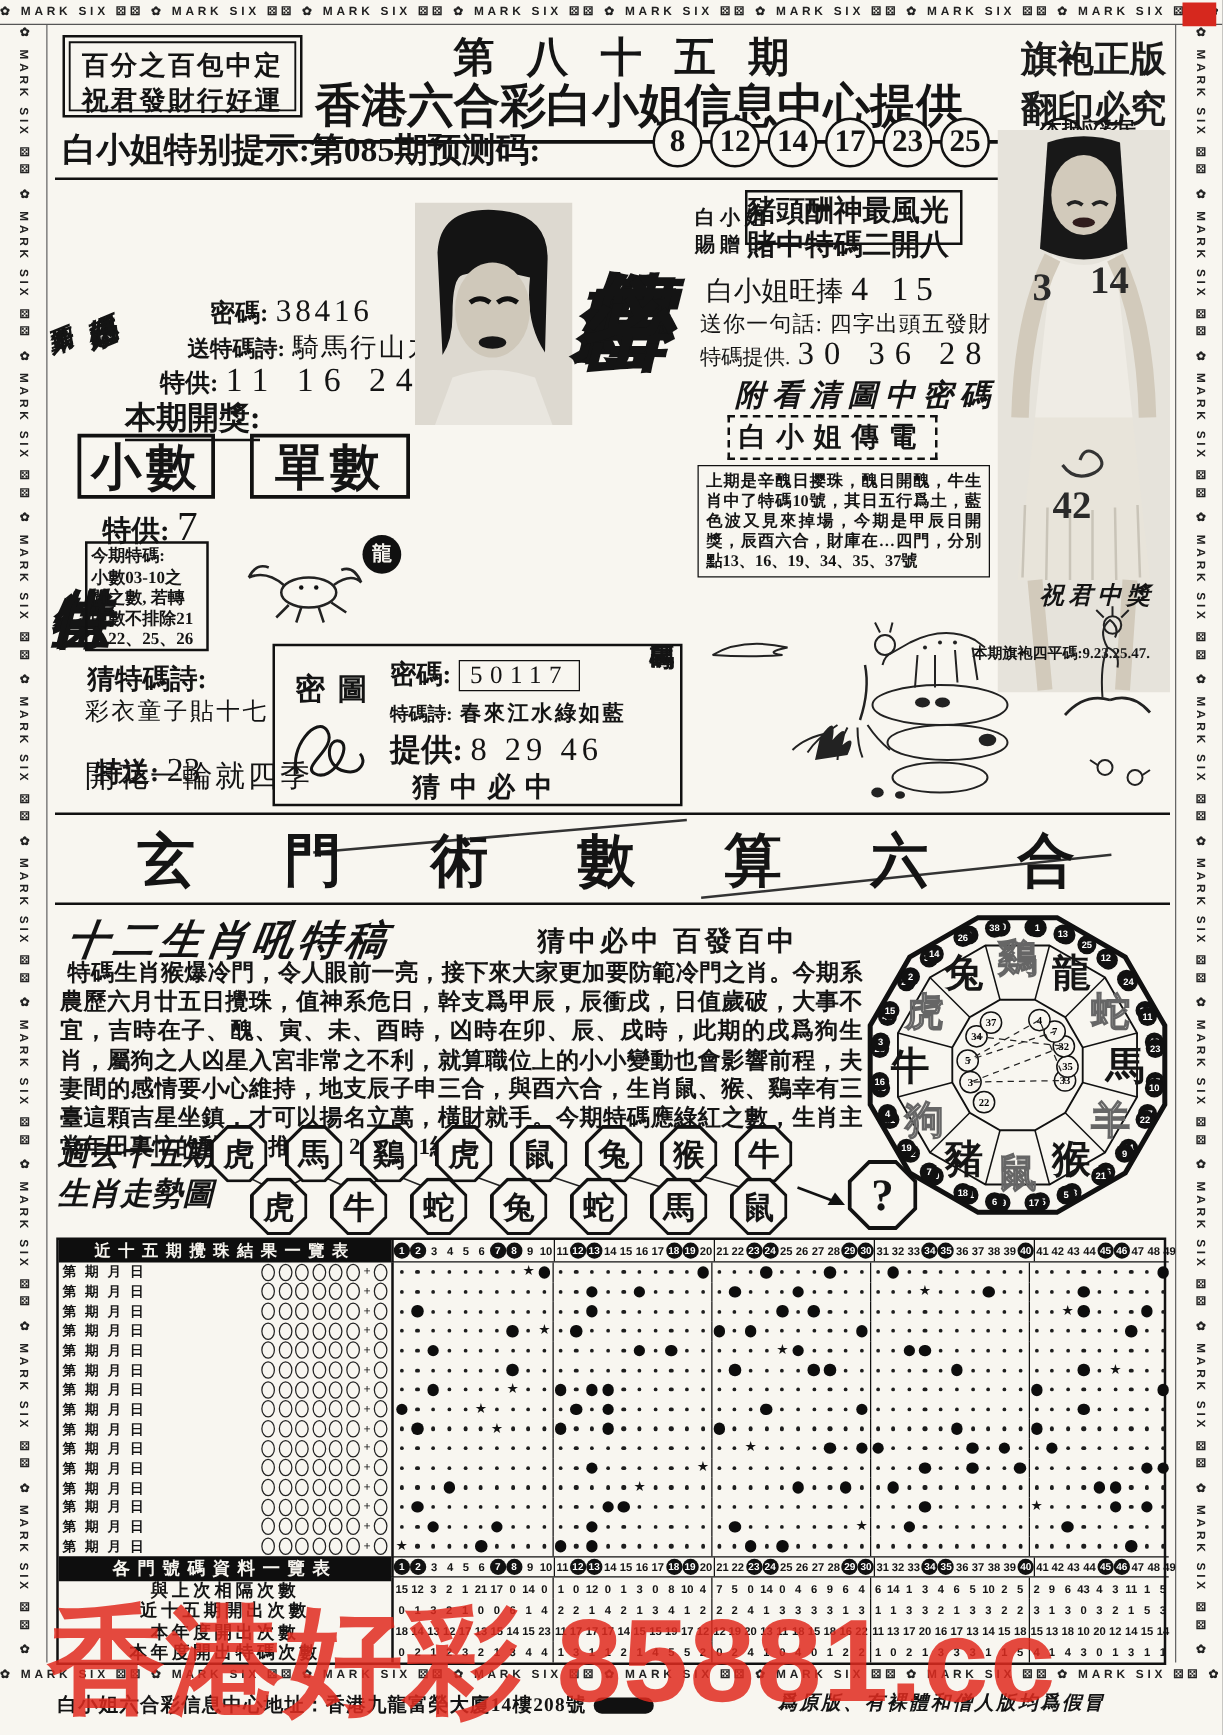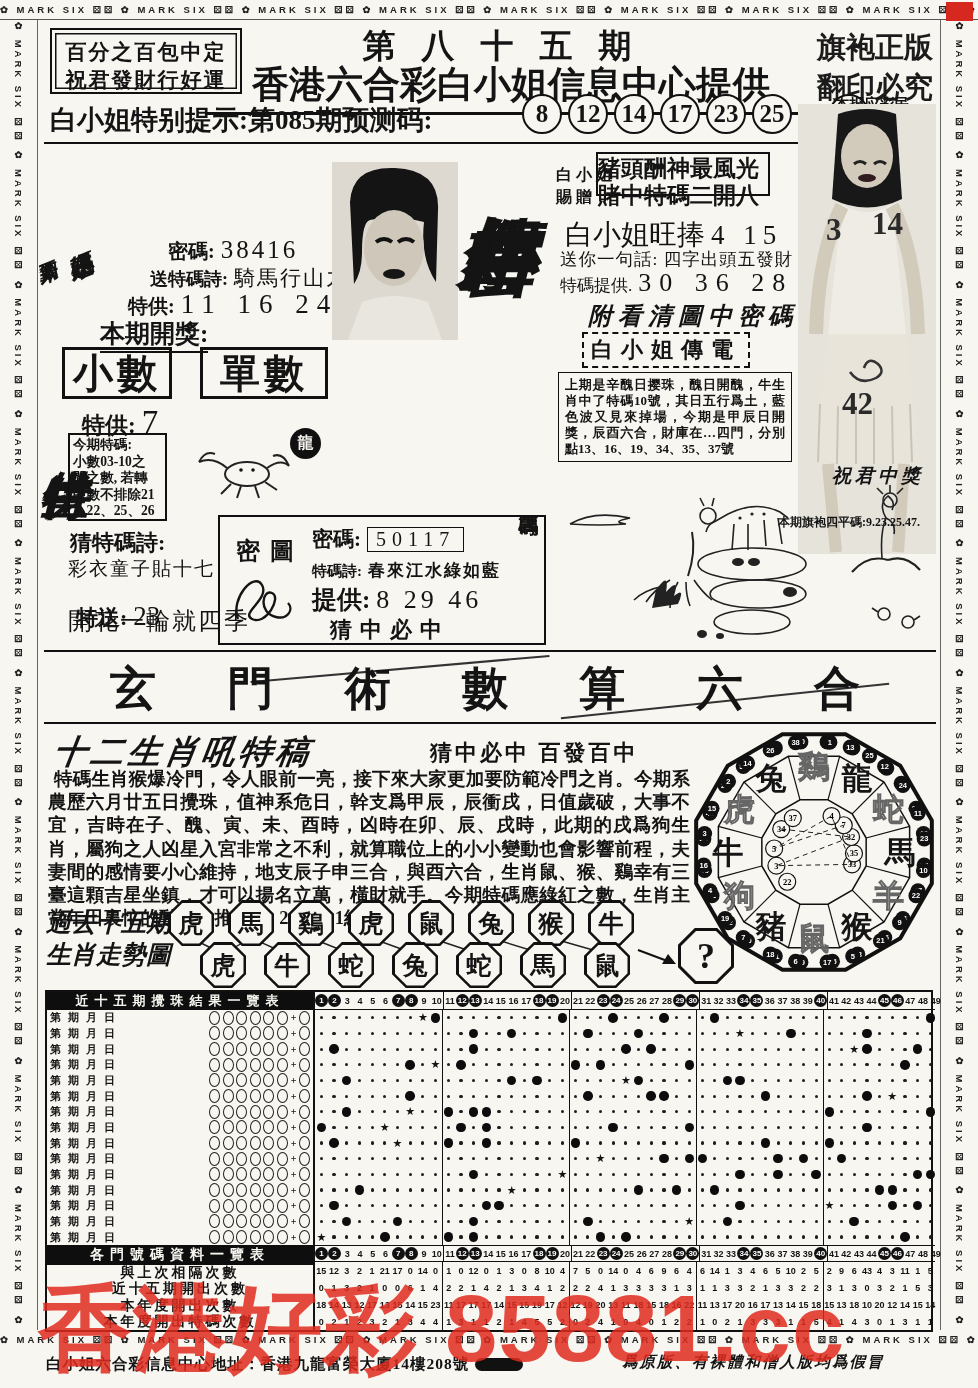--- a/index.html
+++ b/index.html
@@ -159,21 +159,21 @@
 
   <div class="abs b" style="left:556px;top:164px;width:76px;line-height:1.4">
     <div style="font-size:16px;display:flex;justify-content:space-between">白 小 姐</div>
     <div style="font-size:16px;display:flex;justify-content:space-between">賜    贈</div>
   </div>
   <div class="abs boxed" style="left:596px;top:152px;width:174px;height:44px;border-width:2.5px;text-align:left;padding-top:1px">
     <div class="b sans" style="font-size:23px;line-height:27px">豬頭酬神最風光</div>
     <div class="b sans" style="font-size:23px;line-height:27px">賭中特碼二開八</div>
   </div>
   <div class="abs mline" style="left:565px;top:216px">
-    <span style="font-size:28px">白小姐旺捧</span>
+    <span style="font-size:22px">白小姐旺捧</span>
     <span style="font-size:27px;letter-spacing:6px">4  15</span>
   </div>
   <div class="abs" style="left:560px;top:247px;font-size:17.5px;letter-spacing:1px">送你一句話: 四字出頭五發財</div>
   <div class="abs mline" style="left:560px;top:268px">
     <span style="font-size:17px">特碼提供.</span>
     <span style="font-size:26px;letter-spacing:8px">30 36 28</span>
   </div>
   <div class="abs ctr" style="left:582px;top:332px;width:168px;height:36px;border:2px dashed #111;font-size:22px;font-weight:bold;letter-spacing:8px">白小姐傳電</div>
   <div class="abs b" style="left:588px;top:300px;font-size:24px;letter-spacing:6px;font-style:italic">附看清圖中密碼</div>
   <div class="abs" style="left:558px;top:372px;width:234px;height:90px;border:1.5px solid #111;padding:4px 6px;font-size:13px;line-height:1.23;font-weight:bold;text-align:justify">上期是辛醜日撄珠，醜日開醜，牛生肖中了特碼10號，其日五行爲土，藍色波又見來掉場，今期是甲辰日開獎，辰酉六合，財庫在…四門，分別點13、16、19、34、35、37號</div>

